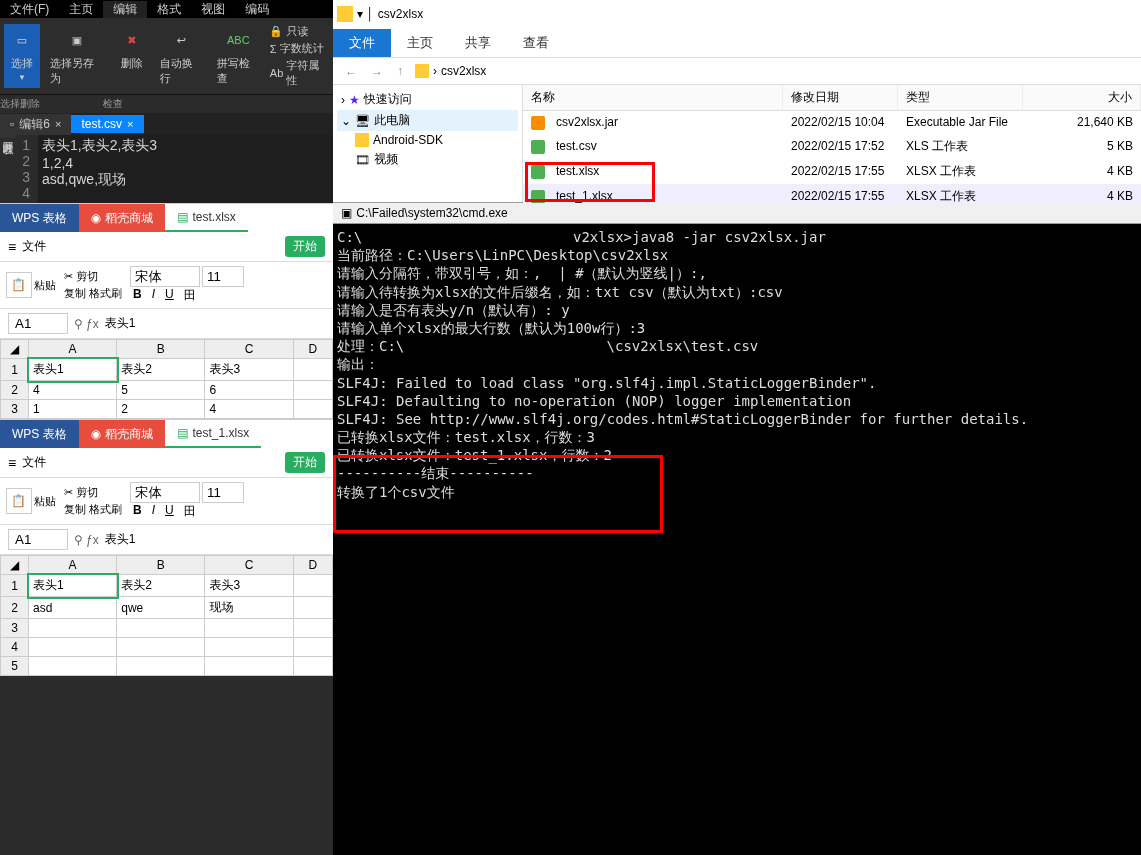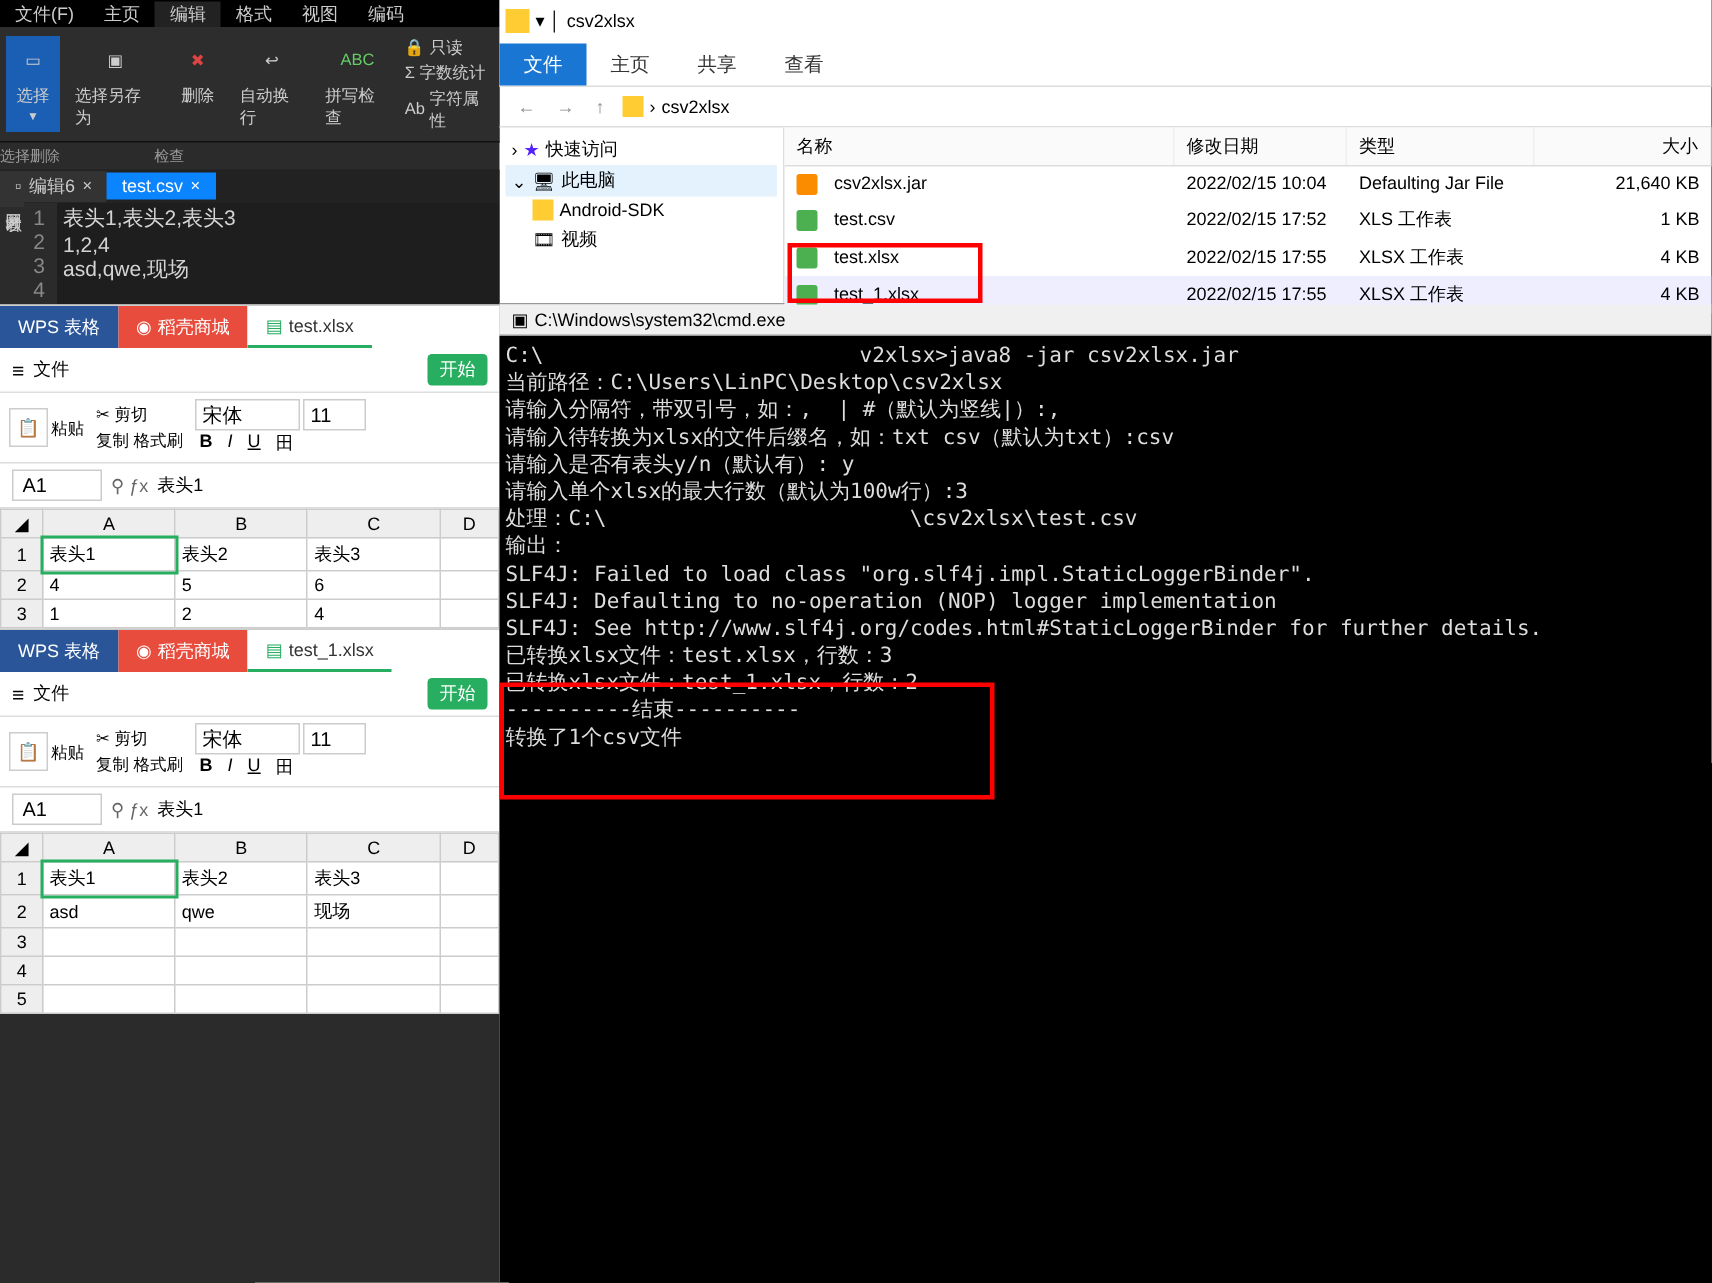--- a/index.html
+++ b/index.html
@@ -406,47 +406,47 @@
       <div class="exp-list">
         <div class="list-head">
           <span class="lc-name">名称</span>
           <span class="lc-date">修改日期</span>
           <span class="lc-type">类型</span>
           <span class="lc-size">大小</span>
         </div>
         <div class="list-row">
             <span class="lc-name"><i class="fi fi-jar"></i><span>csv2xlsx.jar</span></span>
             <span class="lc-date">2022/02/15 10:04</span>
-            <span class="lc-type">Defaulting Jar File</span>
+            <span class="lc-type">Executable Jar File</span>
             <span class="lc-size">21,640 KB</span>
           </div>
         <div class="list-row">
             <span class="lc-name"><i class="fi fi-xls"></i><span>test.csv</span></span>
             <span class="lc-date">2022/02/15 17:52</span>
             <span class="lc-type">XLS 工作表</span>
-            <span class="lc-size">1 KB</span>
+            <span class="lc-size">5 KB</span>
           </div>
         <div class="list-row">
             <span class="lc-name"><i class="fi fi-xls"></i><span>test.xlsx</span></span>
             <span class="lc-date">2022/02/15 17:55</span>
             <span class="lc-type">XLSX 工作表</span>
             <span class="lc-size">4 KB</span>
           </div>
         <div class="list-row" style="background:#eef">
             <span class="lc-name"><i class="fi fi-xls"></i><span>test_1.xlsx</span></span>
             <span class="lc-date">2022/02/15 17:55</span>
             <span class="lc-type">XLSX 工作表</span>
             <span class="lc-size">4 KB</span>
           </div>
       </div>
     </div>
 
     <div class="cmd-title">
       <span>▣</span>
-      <span>C:\Windows\system32\cmd.exe</span>
+      <span>C:\Failed\system32\cmd.exe</span>
     </div>
     <div class="cmd-body">C:\                         v2xlsx&gt;java8 -jar csv2xlsx.jar
 当前路径：C:\Users\LinPC\Desktop\csv2xlsx
 请输入分隔符，带双引号，如：,  | #（默认为竖线|）:,
 请输入待转换为xlsx的文件后缀名，如：txt csv（默认为txt）:csv
 请输入是否有表头y/n（默认有）: y
 请输入单个xlsx的最大行数（默认为100w行）:3
 处理：C:\                        \csv2xlsx\test.csv
 输出：
 SLF4J: Failed to load class "org.slf4j.impl.StaticLoggerBinder".

